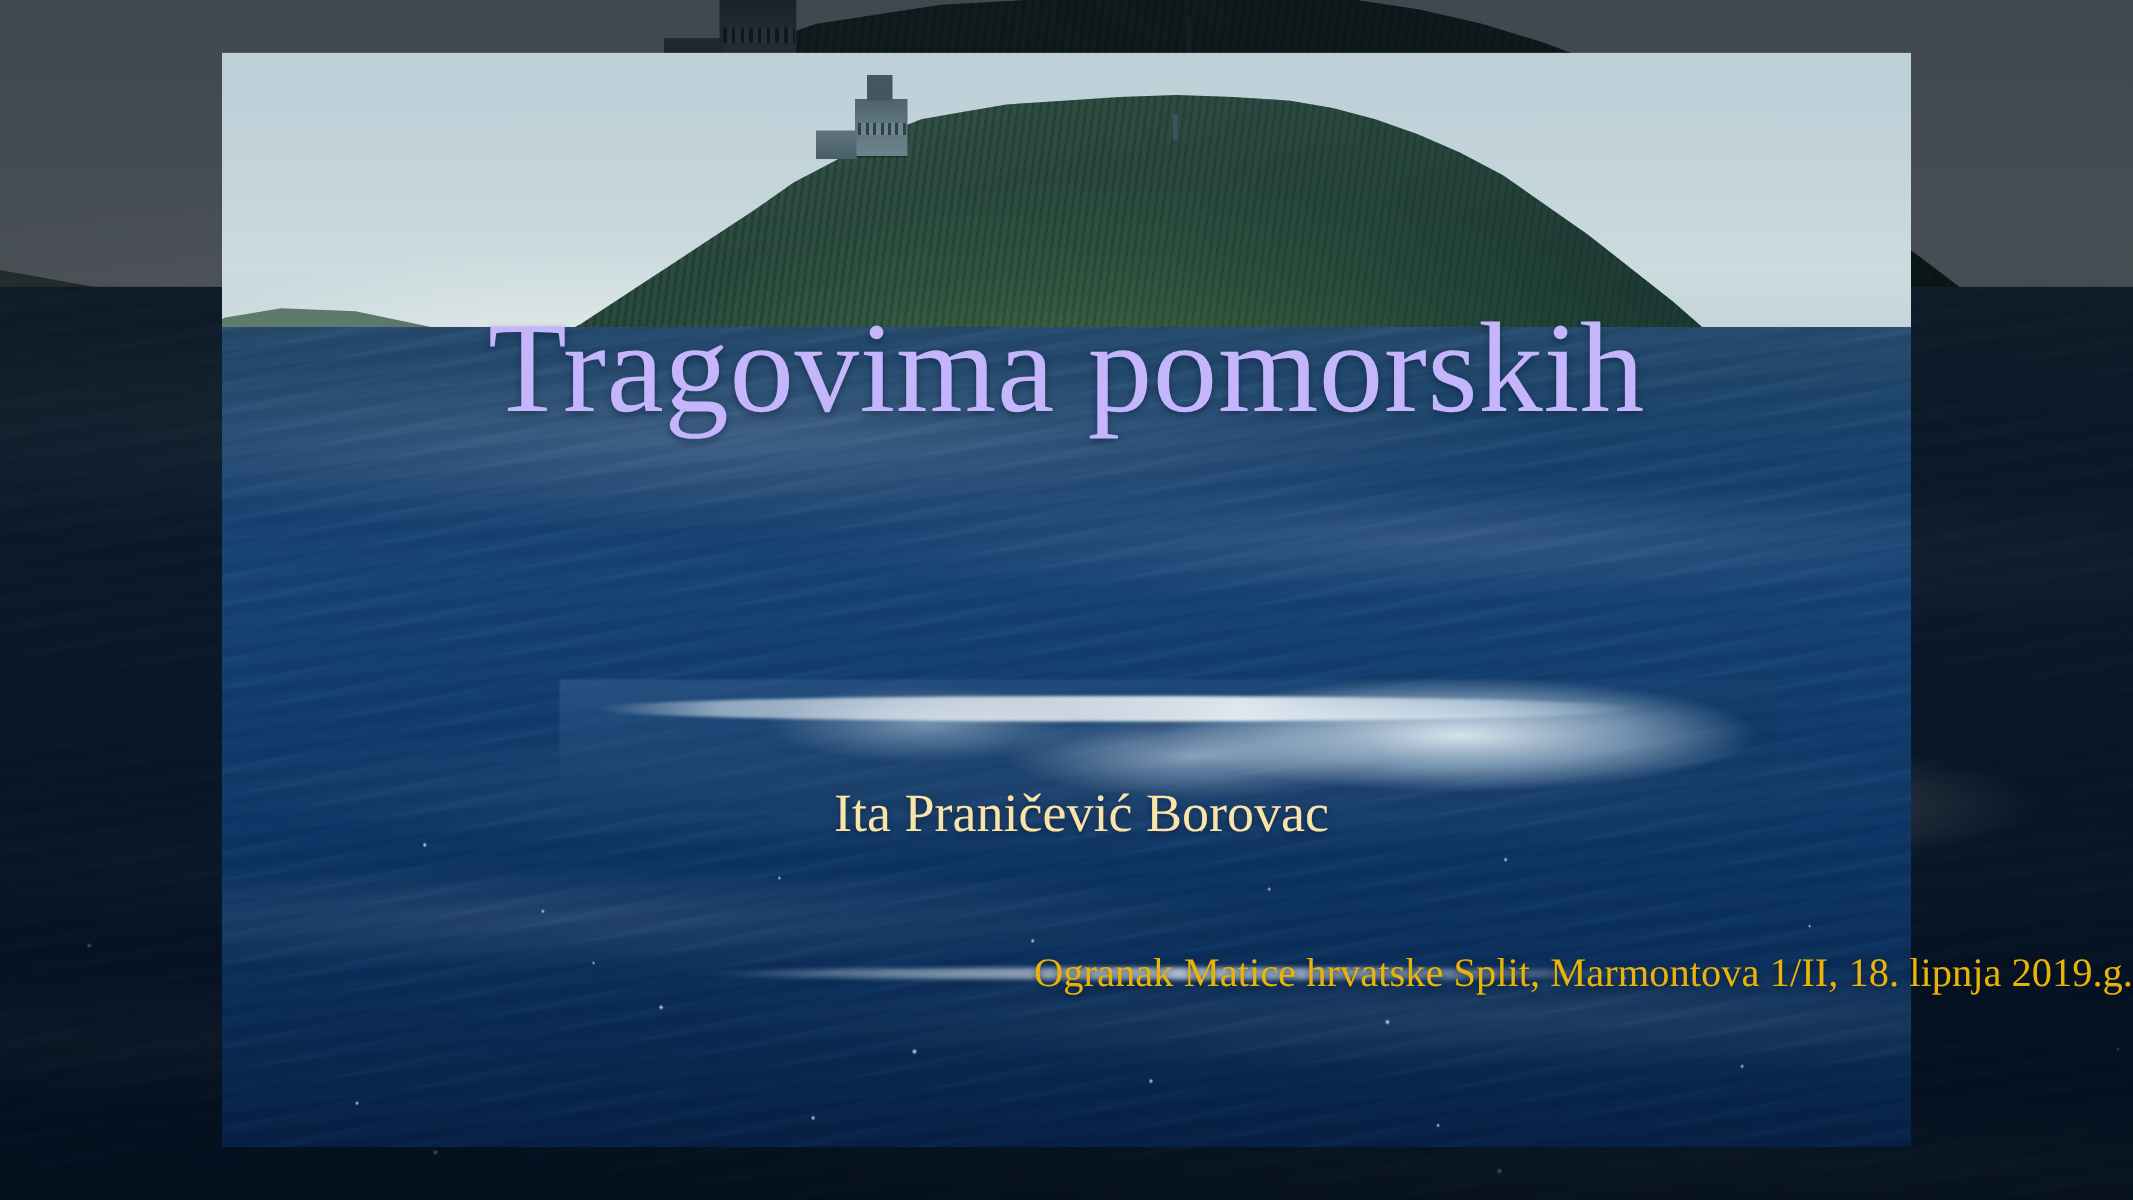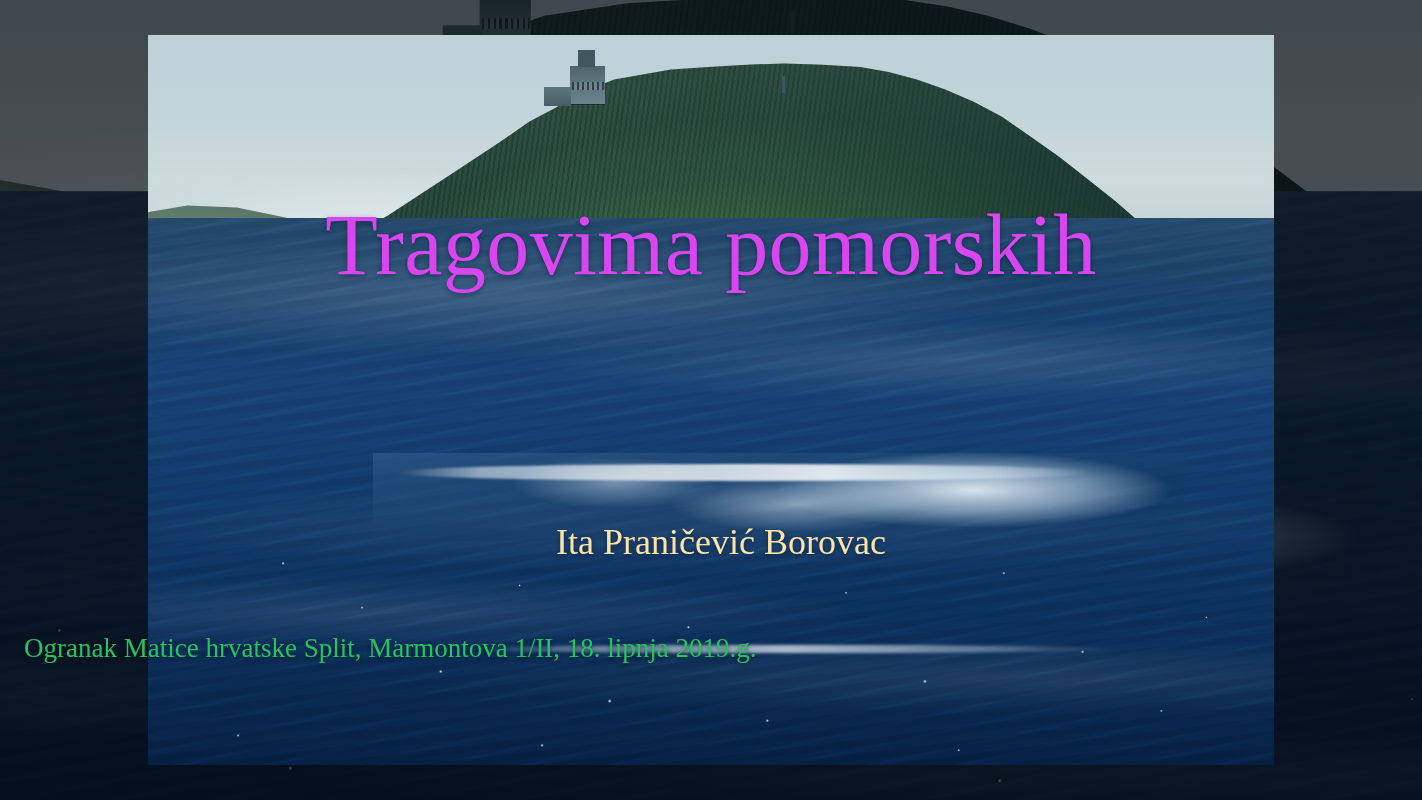--- a/index.html
+++ b/index.html
@@ -319,21 +319,21 @@
   .title {
     position: absolute;
     left: 0;
     right: 0;
     top: 190px;
     text-align: center;
     font-family: "Liberation Serif", serif;
     font-size: 86px;
     line-height: 1.28;
     font-weight: 400;
-    color: #d946ef;
+    color: #c4b5fd;
     letter-spacing: 0.4px;
     text-shadow: 0 2px 5px rgba(0,20,45,0.45);
     padding: 0 40px;
   }
   .title .line { display: block; }
 
   .author {
     position: absolute;
     left: 0;
     right: 0;
@@ -345,27 +345,26 @@
     color: #fbe4a8;
     text-shadow: 0 2px 4px rgba(0,20,45,0.5);
     padding-left: 20px;
   }
 
   .venue {
     position: absolute;
     left: 0;
     right: 0;
     top: 632px;
-    text-align: left;
+    text-align: right;
     font-family: "Liberation Serif", serif;
     font-size: 27px;
     line-height: 1.2;
-    color: #22c55e;
+    color: #eab308;
     text-shadow: 0 2px 4px rgba(0,20,45,0.55);
-    margin-left: 24px;
   }
 </style>
 </head>
 <body>
 
 <div class="slide">
 
   <div class="bg-layer">
     <div class="scene">
       <div class="sky"></div>

